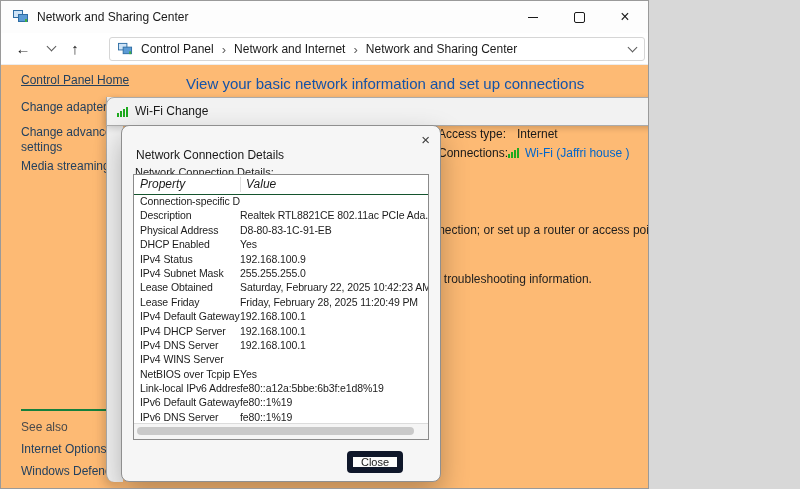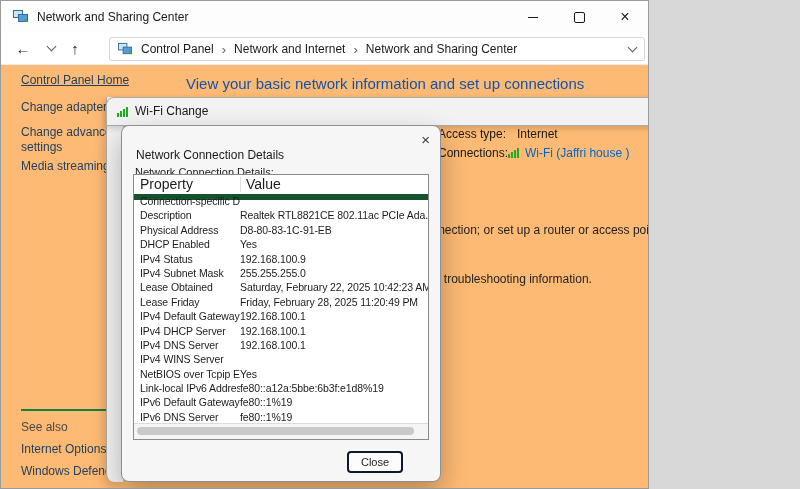--- a/index.html
+++ b/index.html
@@ -62,31 +62,31 @@
   .wifi-strip .bars{position:absolute;left:10px;top:9px;}
   .dlg-close{position:absolute;right:10px;top:0;height:27px;display:flex;align-items:center;font-size:15px;color:#3c3c3c;}
 
   
   .ncd{position:absolute;left:120px;top:124px;width:320px;height:357px;background:#f6f6f6;
        border:1px solid #8f8f8f;border-radius:8px;box-shadow:0 12px 28px rgba(0,0,0,.28);z-index:10;box-sizing:border-box;}
   .ncd-titlebar{position:absolute;left:0;top:0;right:0;height:27px;}
   .ncd-title{position:absolute;left:14px;top:0;height:27px;line-height:27px;font-size:12px;color:#191919;margin-top:16px;}
   .ncd-label{position:absolute;left:13px;top:40px;font-size:11px;color:#1c1c1c;}
   .listbox{position:absolute;left:11px;top:48px;width:296px;height:266px;background:#fff;border:1px solid #8a8a8a;box-sizing:border-box;overflow:hidden;}
-  .lv-header{position:relative;height:19px;line-height:19px;font-size:14px;color:#1c1c1c;border-bottom:6px solid #14532d;}
+  .lv-header{position:relative;height:19px;line-height:19px;font-size:12px;color:#1c1c1c;border-bottom:1px solid #14532d;font-style:italic;}
   .lv-header .h-prop{position:absolute;left:6px;}
   .lv-header .h-val{position:absolute;left:112px;}
   .lv-header .h-div{position:absolute;left:106px;top:2px;bottom:2px;width:1px;background:#e0e0e0;}
   .lv-rows{position:absolute;left:0;top:19px;right:0;bottom:15px;overflow:hidden;}
   .lv-row{display:flex;height:14.4px;line-height:14.4px;font-size:10.5px;color:#1c1c1c;letter-spacing:-0.1px;}
   .lv-p{width:106px;padding-left:6px;box-sizing:border-box;overflow:hidden;white-space:nowrap;flex:0 0 auto;}
   .lv-v{flex:1;overflow:hidden;white-space:nowrap;}
   .hscroll{position:absolute;left:0;right:0;bottom:0;height:15px;background:#f5f5f5;border-top:1px solid #dcdcdc;}
   .hthumb{position:absolute;left:3px;right:14px;top:3px;height:8px;background:#c9c9c9;border-radius:4px;}
-  .ncd-close-btn{position:absolute;right:37px;bottom:8px;width:56px;height:22px;background:#fcfcfc;border:2px solid #0f172a;border-radius:4px;
+  .ncd-close-btn{position:absolute;right:37px;bottom:8px;width:56px;height:22px;background:#fcfcfc;border:6px solid #0f172a;border-radius:4px;
                  font-size:11px;color:#1a1a1a;display:flex;align-items:center;justify-content:center;box-sizing:border-box;}
 </style>
 </head>
 <body>
 
 <div class="screen">
 
   <div class="titlebar">
     <svg class="app-icon" viewBox="0 0 16 15">
       <rect x="0.5" y="1.5" width="9" height="7" fill="#cfe4f7" stroke="#2e6da4"></rect>

